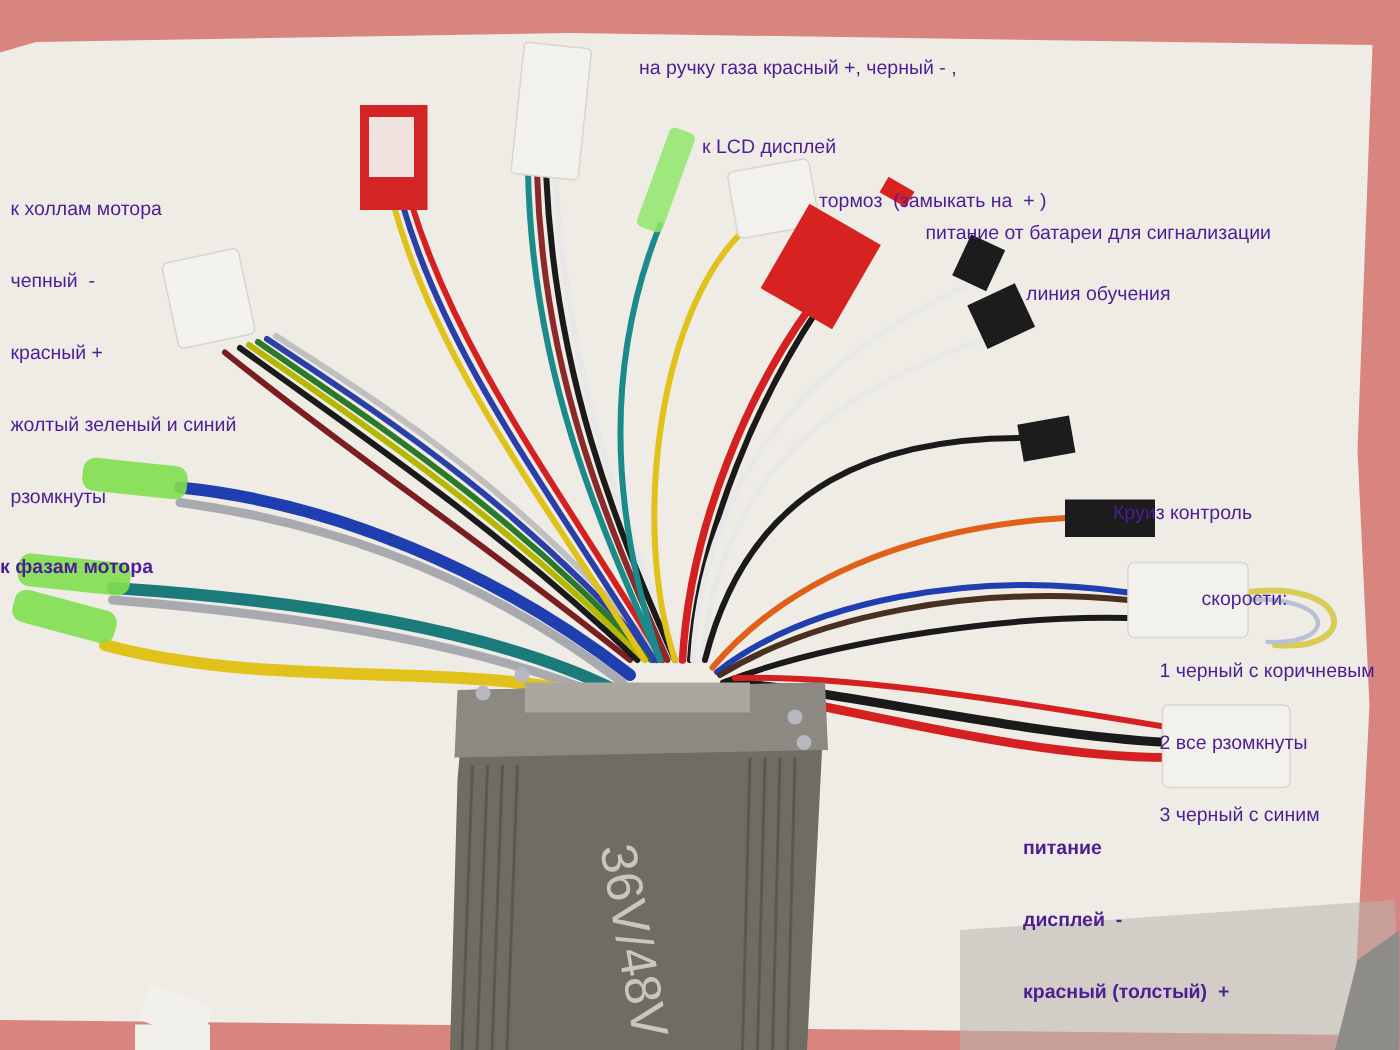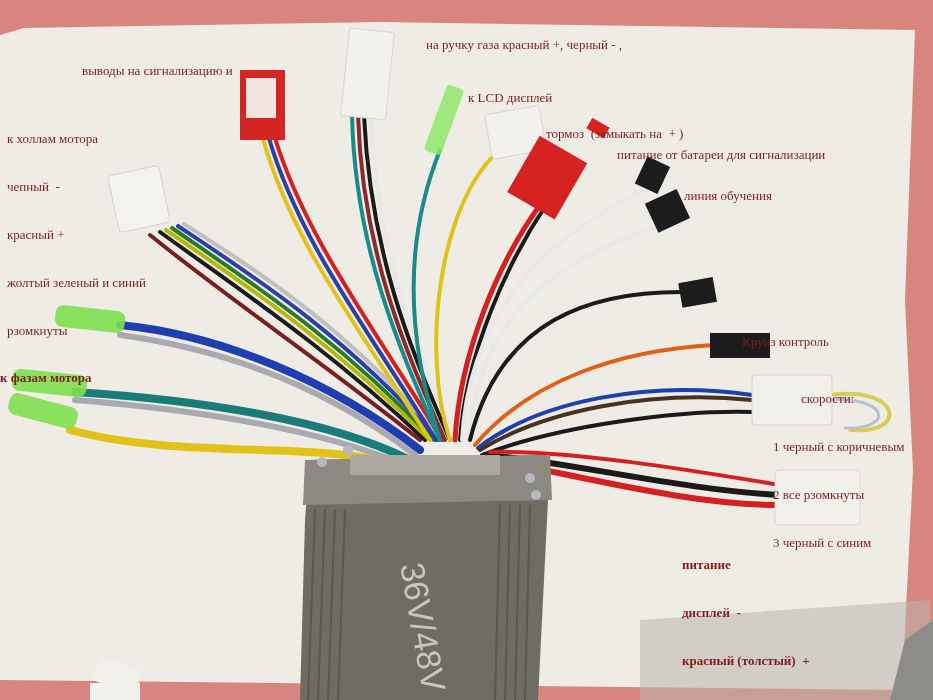--- a/index.html
+++ b/index.html
@@ -1,20 +1,20 @@
 <!DOCTYPE html>
 <html><head>
 <meta charset="utf-8">
 <style>
   html, body { margin:0; padding:0; }
   body { width:933px; height:700px; overflow:hidden; background:#d8857f; position:relative;
          font-family:"Liberation Sans", sans-serif; }
   #scene { position:absolute; left:0; top:0; width:933px; height:700px; }
-  .label { position:absolute; color:#7f1d1d; font-size:13px; line-height:16px; white-space:pre;
-           font-family:Liberation Serif, serif; }
+  .label { position:absolute; color:#4c1d95; font-size:13px; line-height:16px; white-space:pre;
+           font-family:Liberation Sans, sans-serif; }
   .label.bold { font-weight:bold; }
   .label span { display:block; }
 </style>
 </head>
 <body>
 
 <svg id="scene" viewBox="0 0 933 700" xmlns="http://www.w3.org/2000/svg">
 
   <polygon points="24,28 380,22 915,30 905,300 913,470 902,690 0,680 0,35" fill="#efece6"></polygon>
 
@@ -144,21 +144,20 @@
     </g>
     <circle cx="322" cy="462" r="5" fill="#b7b7bf"></circle>
     <circle cx="348" cy="450" r="5" fill="#b7b7bf"></circle>
     <circle cx="530" cy="478" r="5" fill="#b7b7bf"></circle>
     <circle cx="536" cy="495" r="5" fill="#b7b7bf"></circle>
     <text x="400" y="565" fill="#c8c6bf" font-size="34" font-family="Liberation Sans, sans-serif" transform="rotate(80 400 565)">36V/48V</text>
   </g>
 </svg>
 
 <div class="label" style="left:82px;top:31px;">
-  <span>выводы на сигнализацию и</span>
 </div>
 
 <div class="label" style="left:426px;top:5px;">
   <span>на ручку газа красный +, черный - ,</span>
 </div>
 
 <div class="label" style="left:468px;top:58px;">
   <span>к LCD дисплей</span>
 </div>
 

